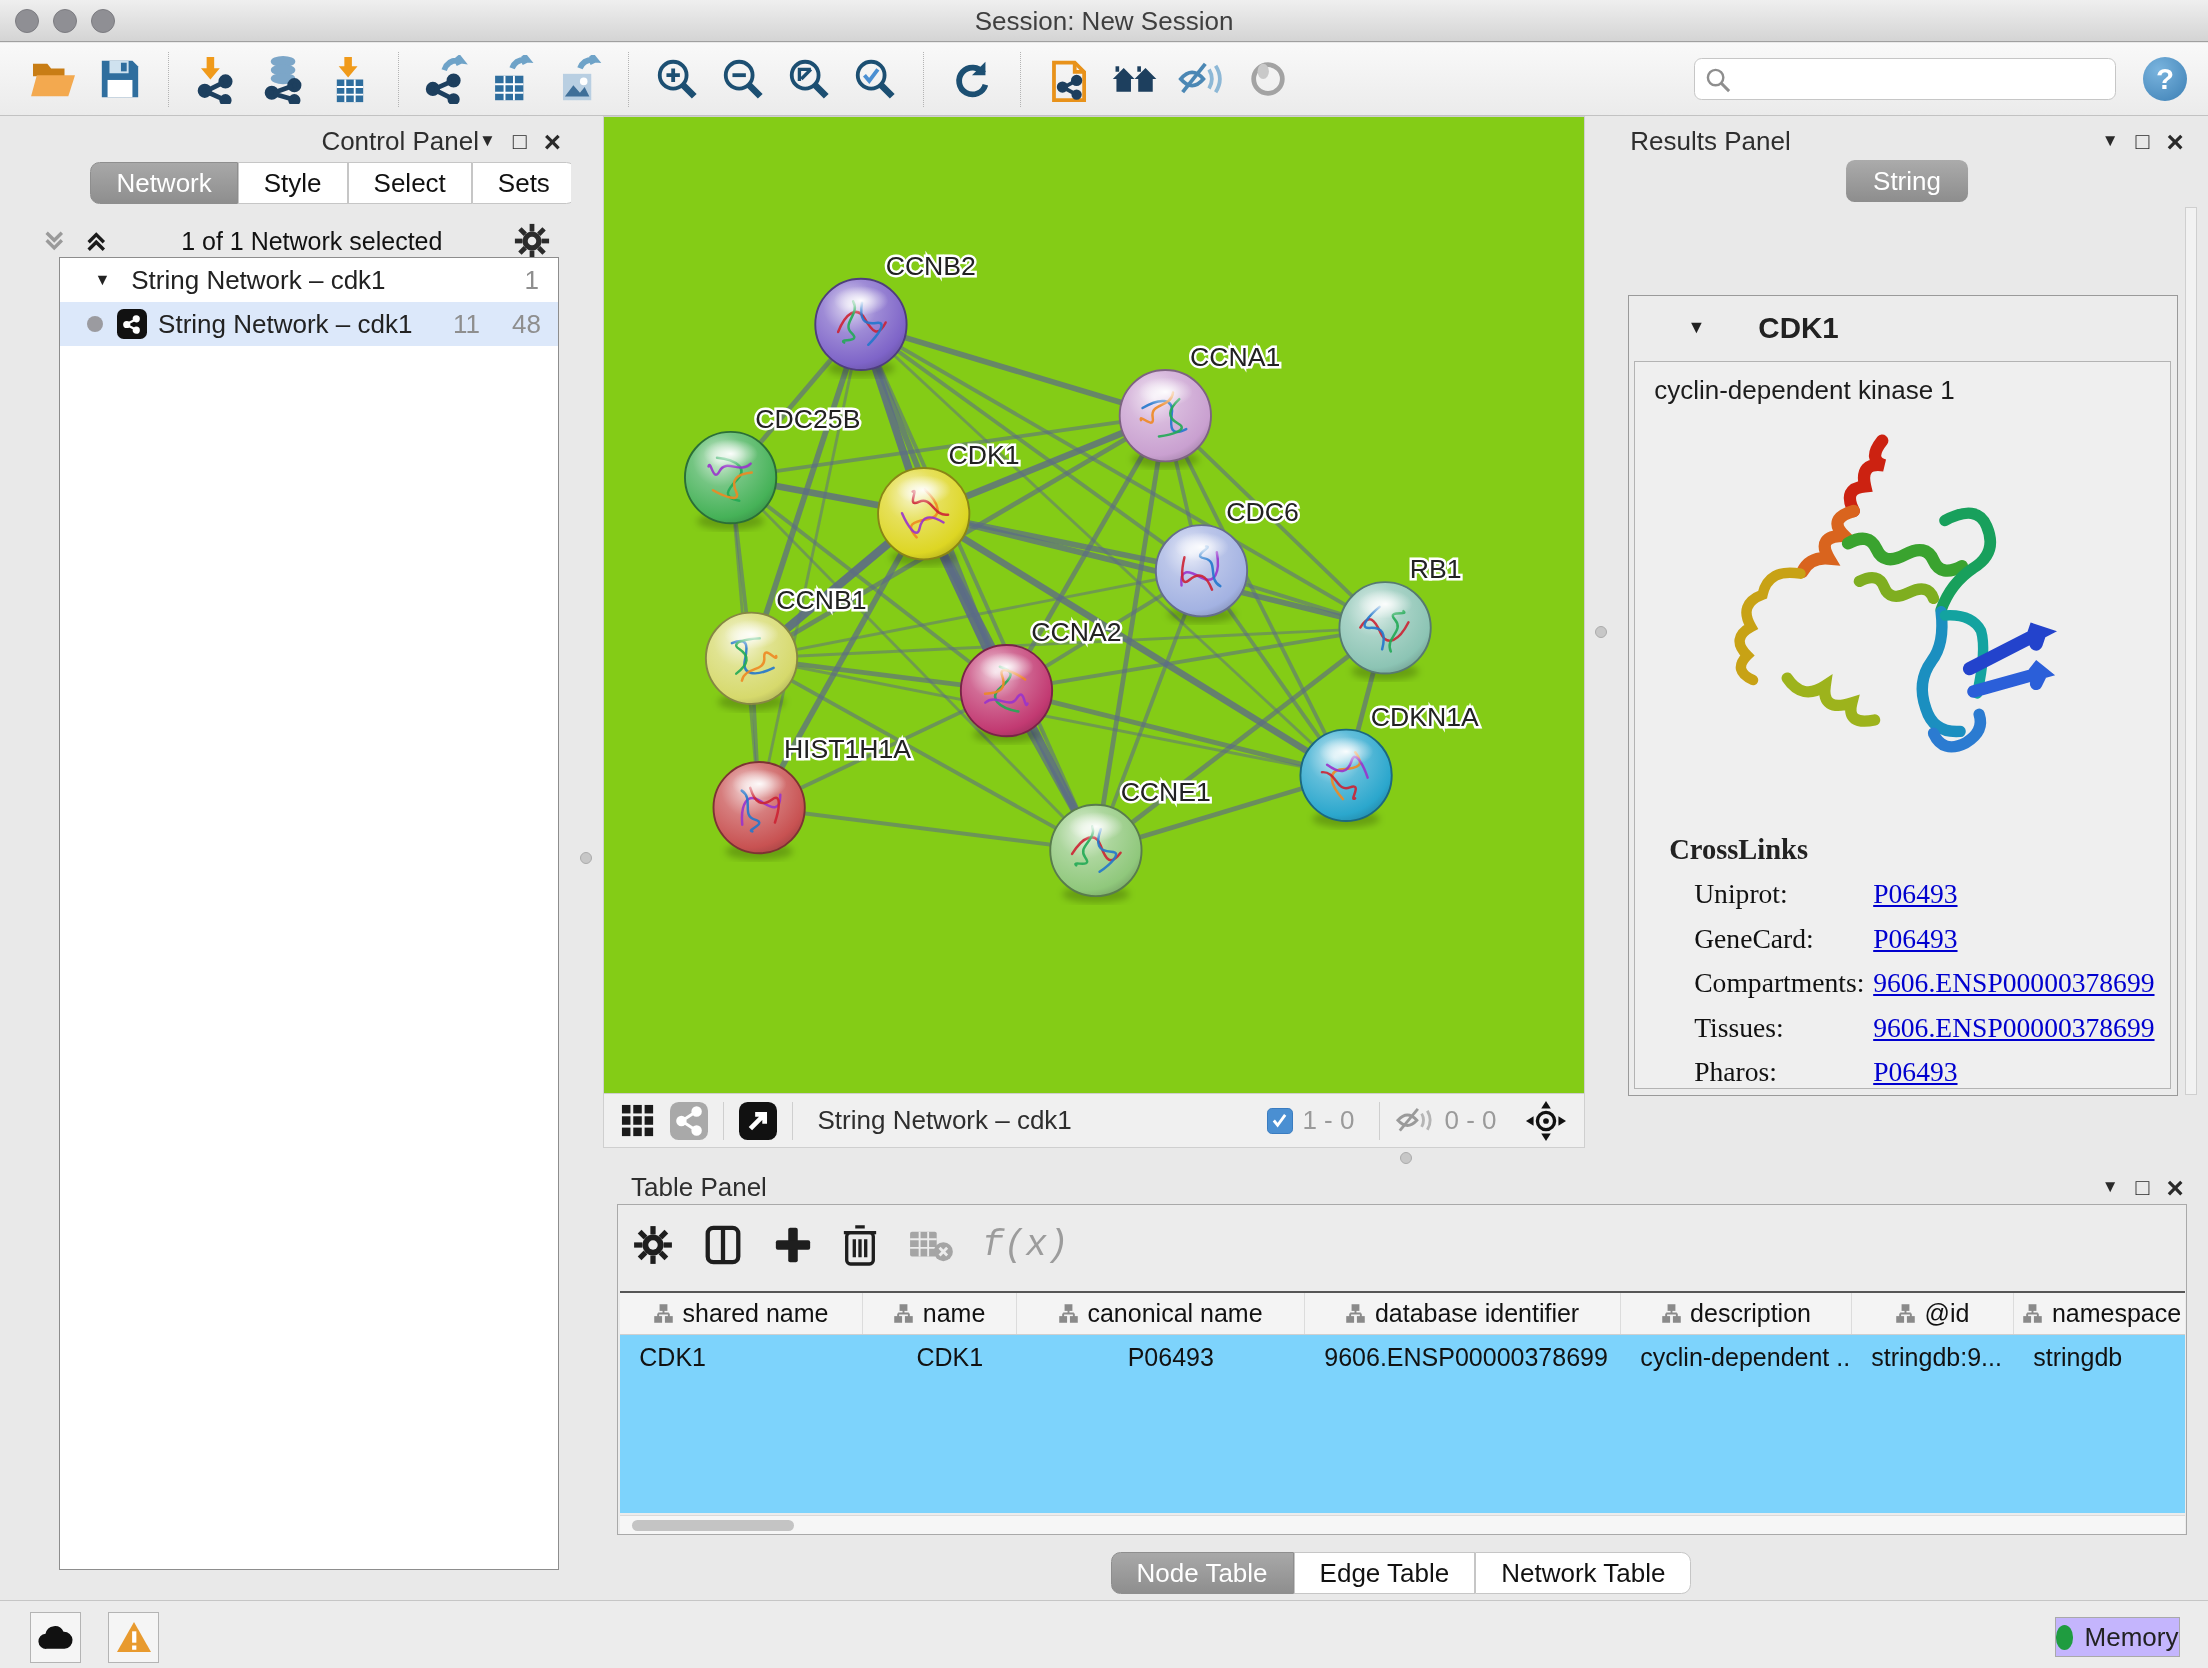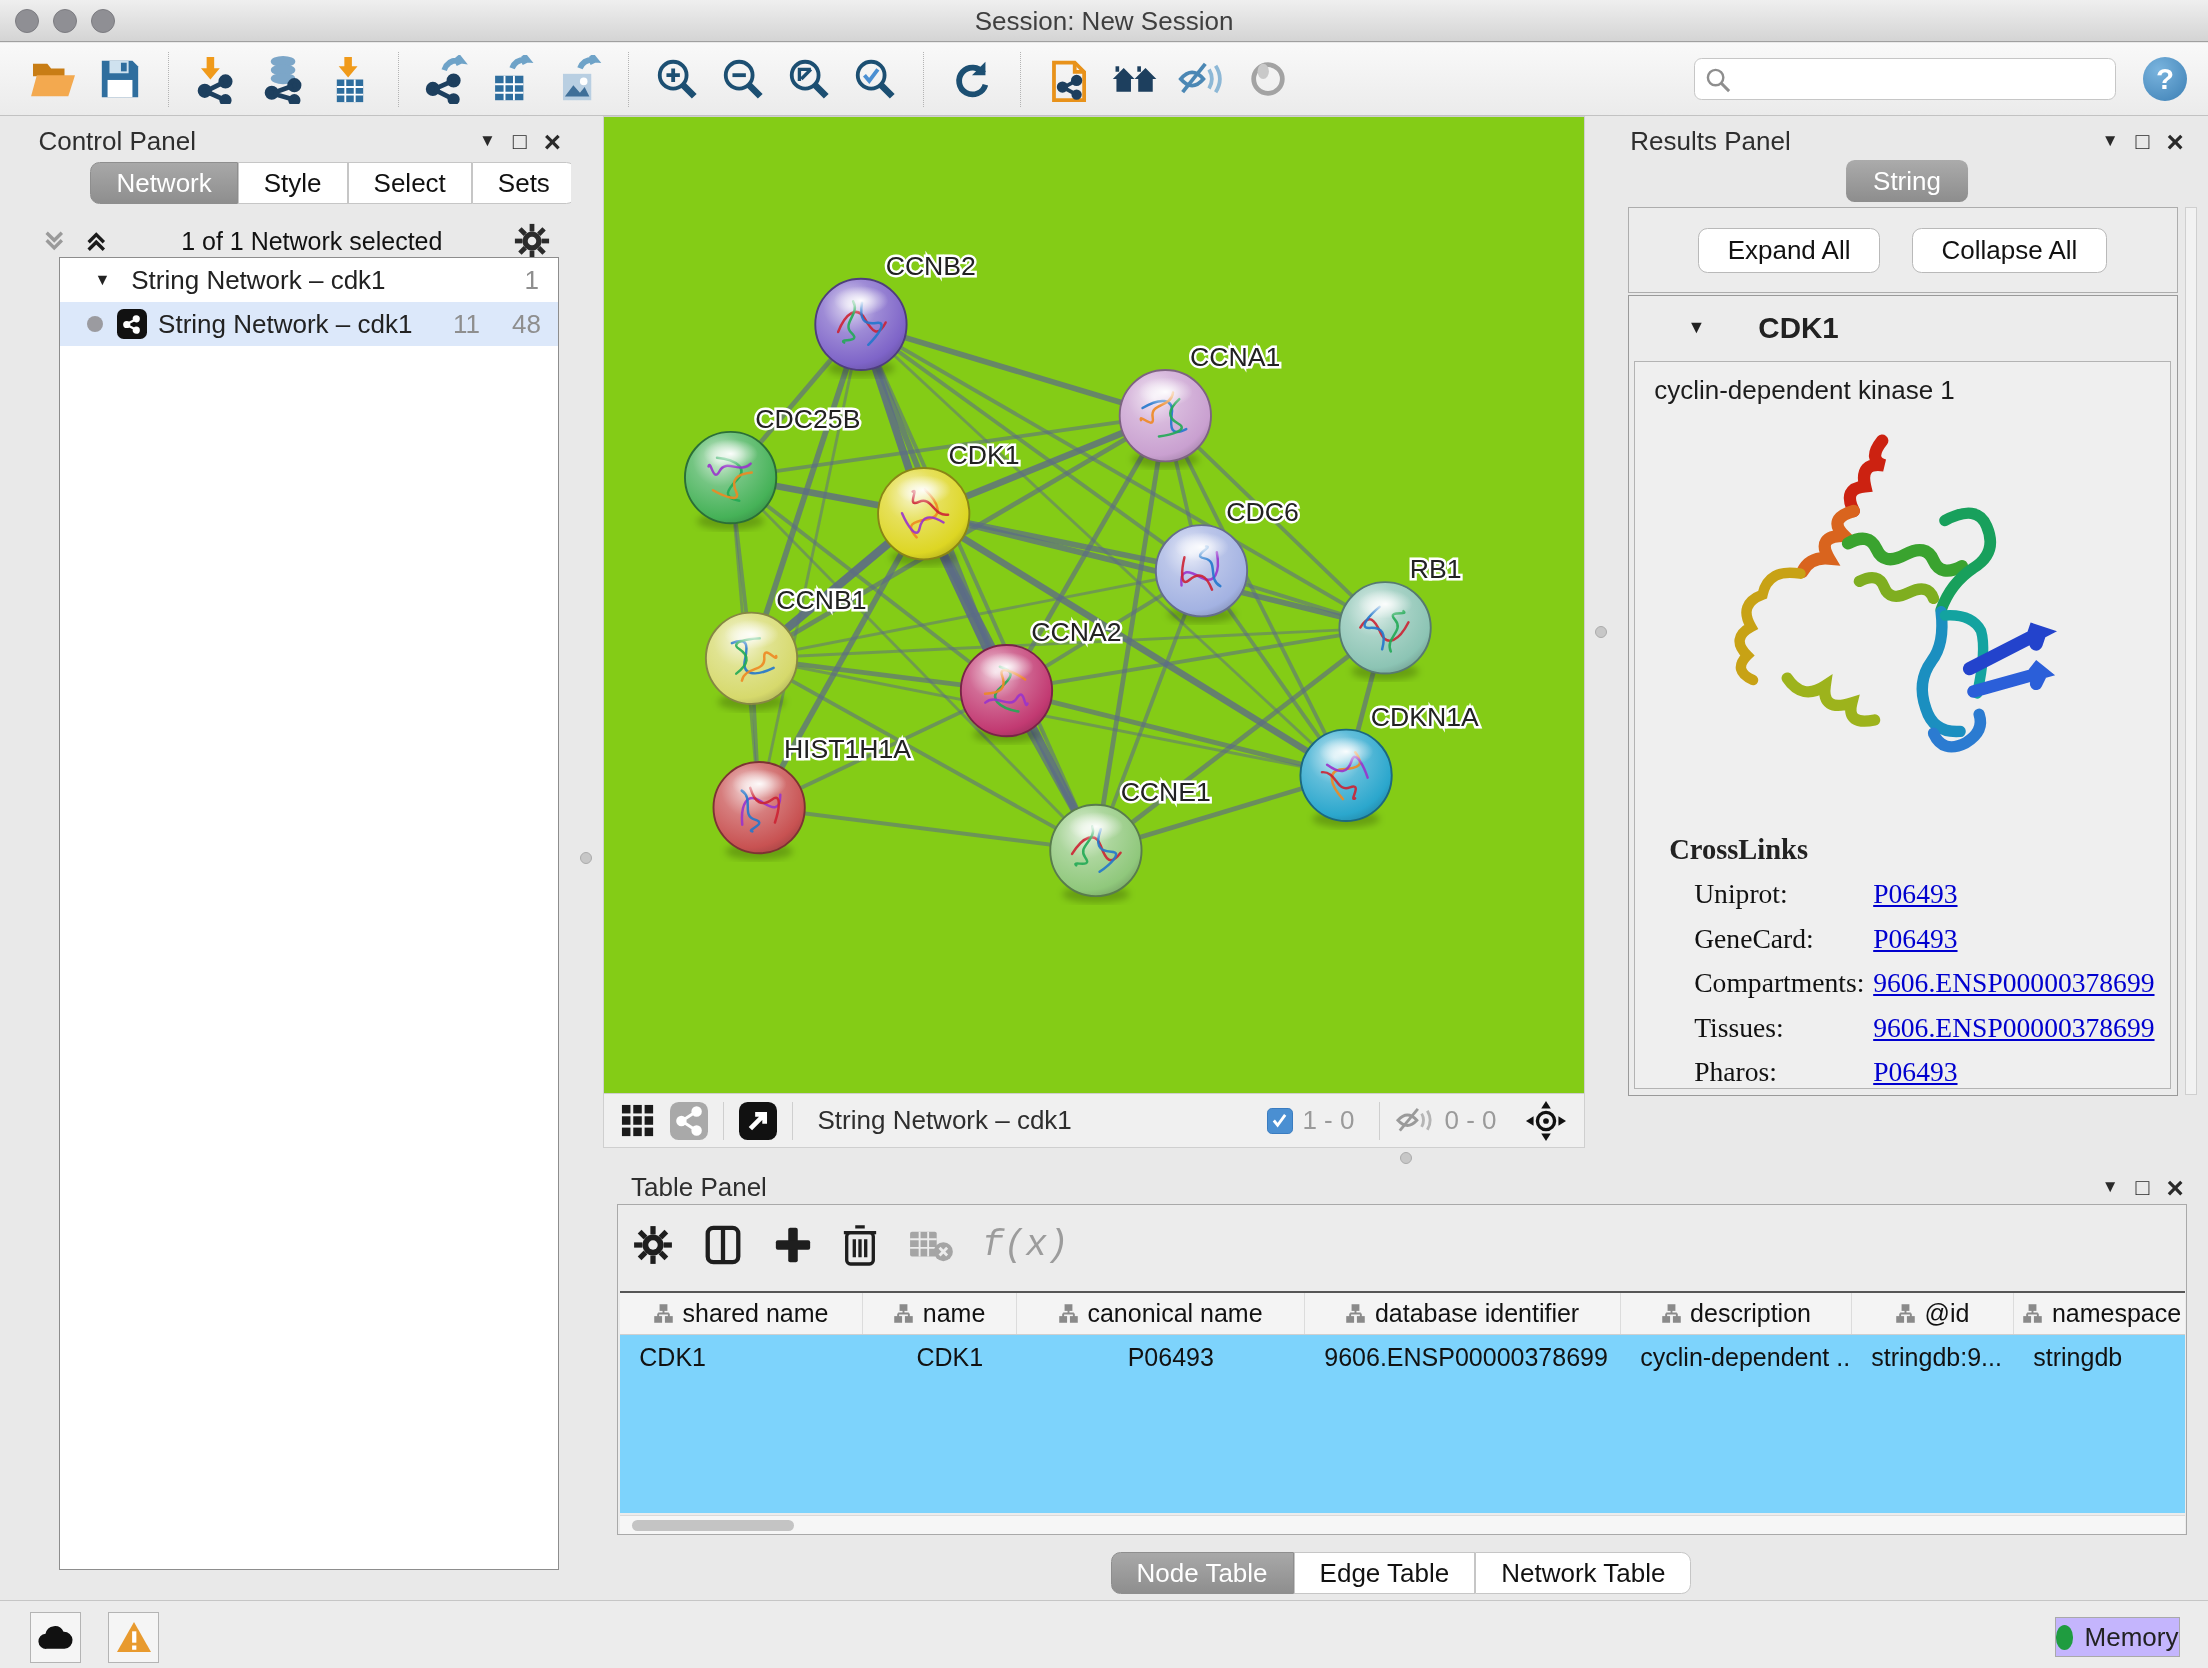--- a/index.html
+++ b/index.html
@@ -36,21 +36,21 @@
   .ph-btns .xx { font-size:29.5px; font-weight:bold; line-height:25px; }
 
   .tab { height:42px; padding:0 25px; font-size:26px; display:flex; align-items:center;
     background:#fff; border:1px solid #c6c6c6; color:#111; }
   .tab.sel { background:linear-gradient(#a8a8a8,#8e8e8e); color:#fff; border-color:#8e8e8e; }
   .tab:first-child { border-radius:9.5px 0 0 9.5px; }
   .tab:last-child { border-radius:0 9.5px 9.5px 0; }
 
   
   .control-panel { position:absolute; left:11.4px; top:116px; width:559px; height:1484px; }
-  .cp-header { position:absolute; left:27px; right:9.5px; top:9.5px; display:flex; justify-content:space-between; align-items:center;gap:48px; }
+  .cp-header { position:absolute; left:27px; right:9.5px; top:9.5px; display:flex; justify-content:flex-end; align-items:center; }
   .cp-tabs { position:absolute; left:79px; top:46px; display:flex; }
   .cp-toolrow { position:absolute; left:28.5px; right:19px; top:103px; height:44px; display:flex; align-items:center; }
   .cp-status { flex:1; text-align:center; font-size:25px; color:#111; }
   .cp-list { position:absolute; left:48px; right:11.4px; top:141px; bottom:30px;
     background:#fff; border:1.9px solid #8d8d8d; }
   .net-row { height:44px; display:flex; align-items:center; font-size:26px; }
   .net-row .cnt { color:#8e8e8e; }
   .net-row.sel { background:#dce8fa; }
   .row-dot { width:16px; height:16px; border-radius:50%; background:#9b9ba0; margin:0 13.3px 0 27px; }
   .share-chip { width:30px; height:30px; border-radius:6.7px; background:#111; display:flex; align-items:center; justify-content:center; margin-right:11.4px; }
@@ -679,24 +679,20 @@
 <div class="results-panel">
   <div class="rp-header">
     <span class="panel-title">Results Panel</span>
     <span class="ph-btns">
       <span class="tri">▼</span>
       <span class="sq">□</span>
       <span class="xx">×</span>
     </span>
   </div>
   <div class="rp-tab">String</div>
-  <div class="rp-boxA">
-    <div class="rp-btn">Expand All</div>
-    <div class="rp-btn">Collapse All</div>
-  </div>
   <div class="rp-boxB">
     <div class="rp-entry-head">
       <span class="tri">▼</span>
       <span class="nm">CDK1</span>
     </div>
     <div class="rp-inner">
       <div class="rp-desc">cyclin-dependent kinase 1</div>
       <svg width="380" height="354" viewBox="0 0 400 372" style="margin:23px 0 0 61px">
         <g fill="none" stroke-linecap="round">
           <path d="M196 12 q-16 20 2 26 q-26 -4 -20 22 q-24 2 -12 26" stroke="#cc2211" stroke-width="13"></path>

